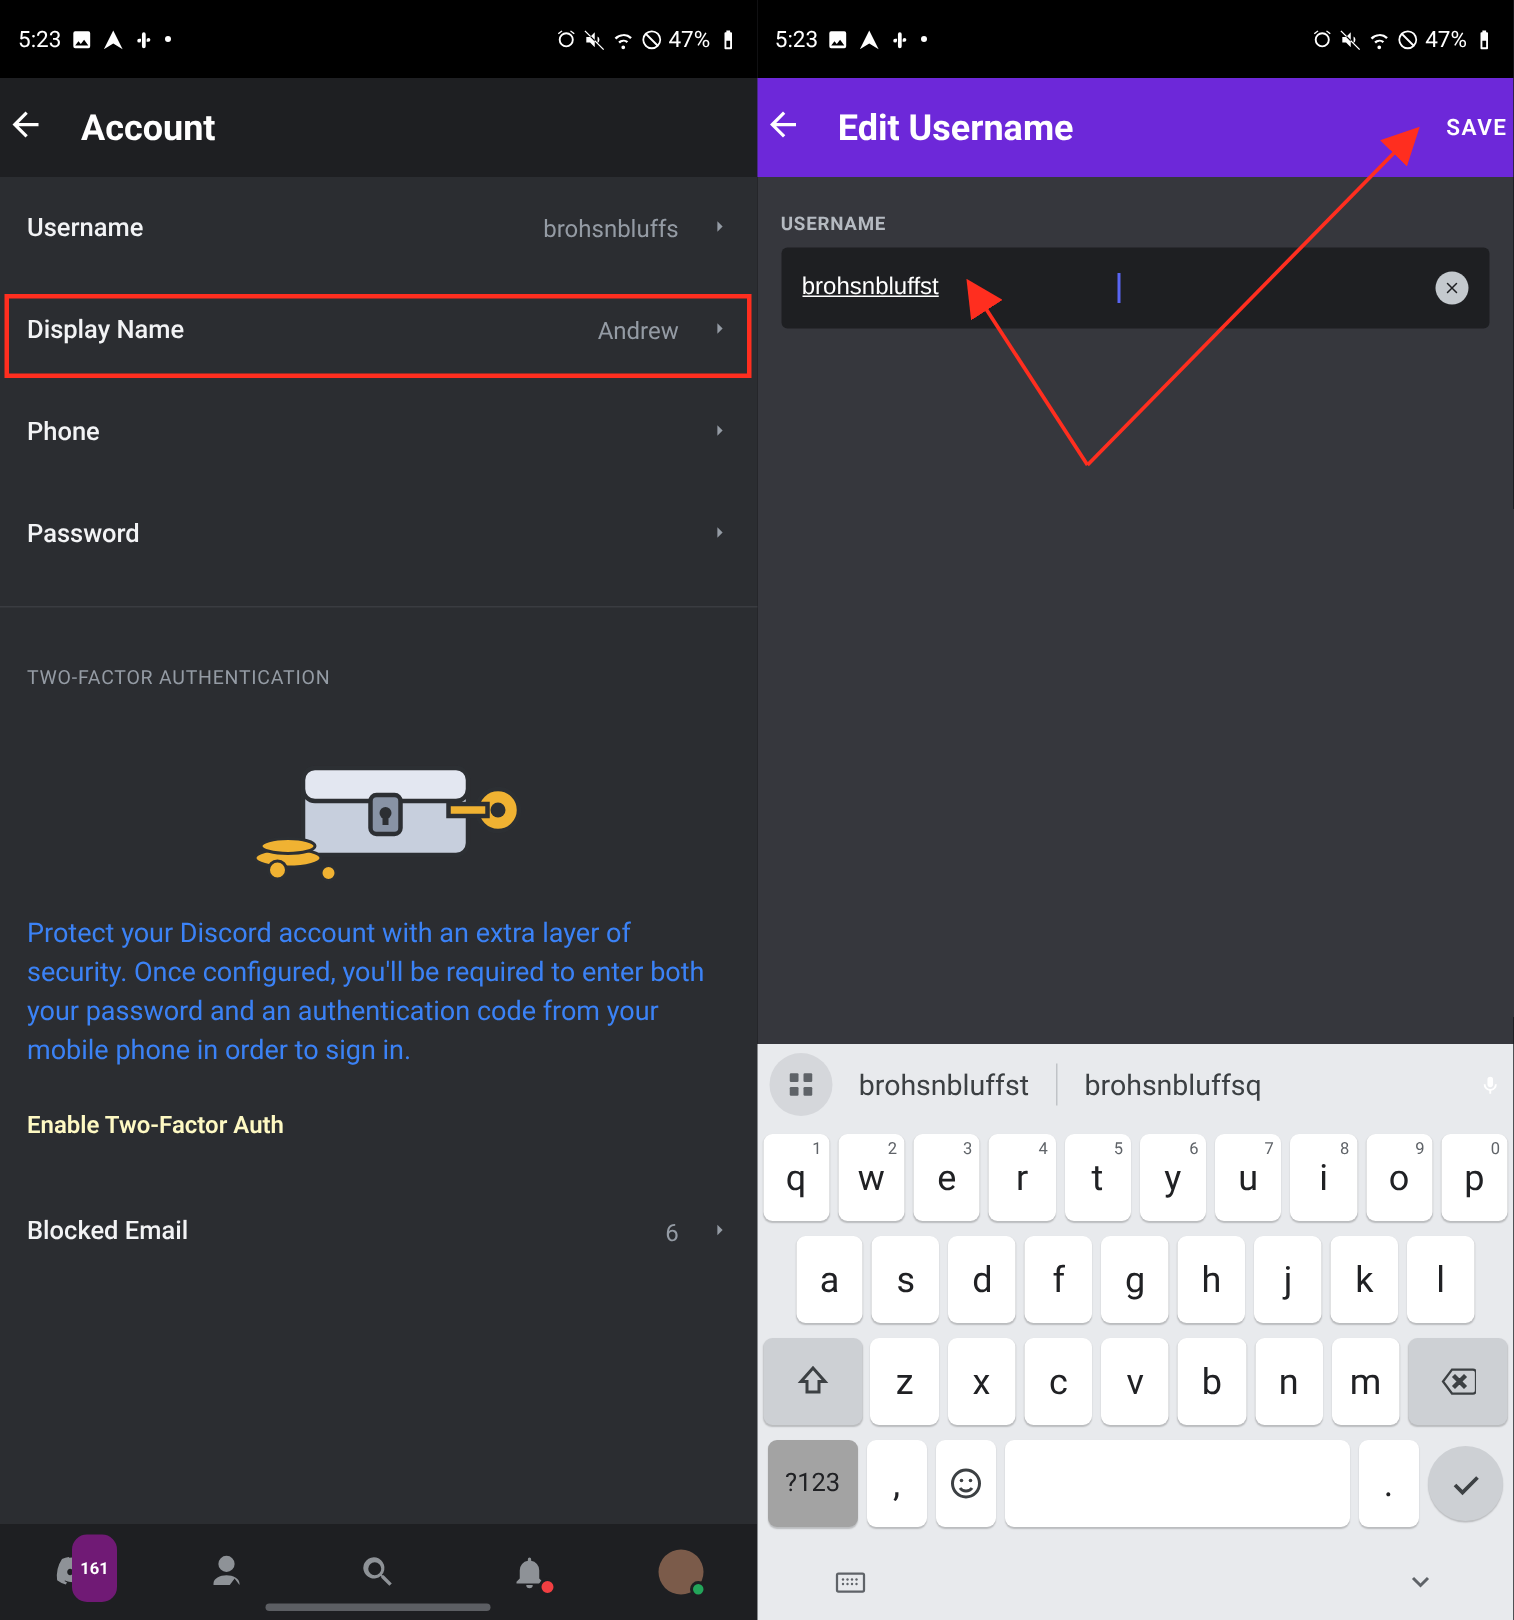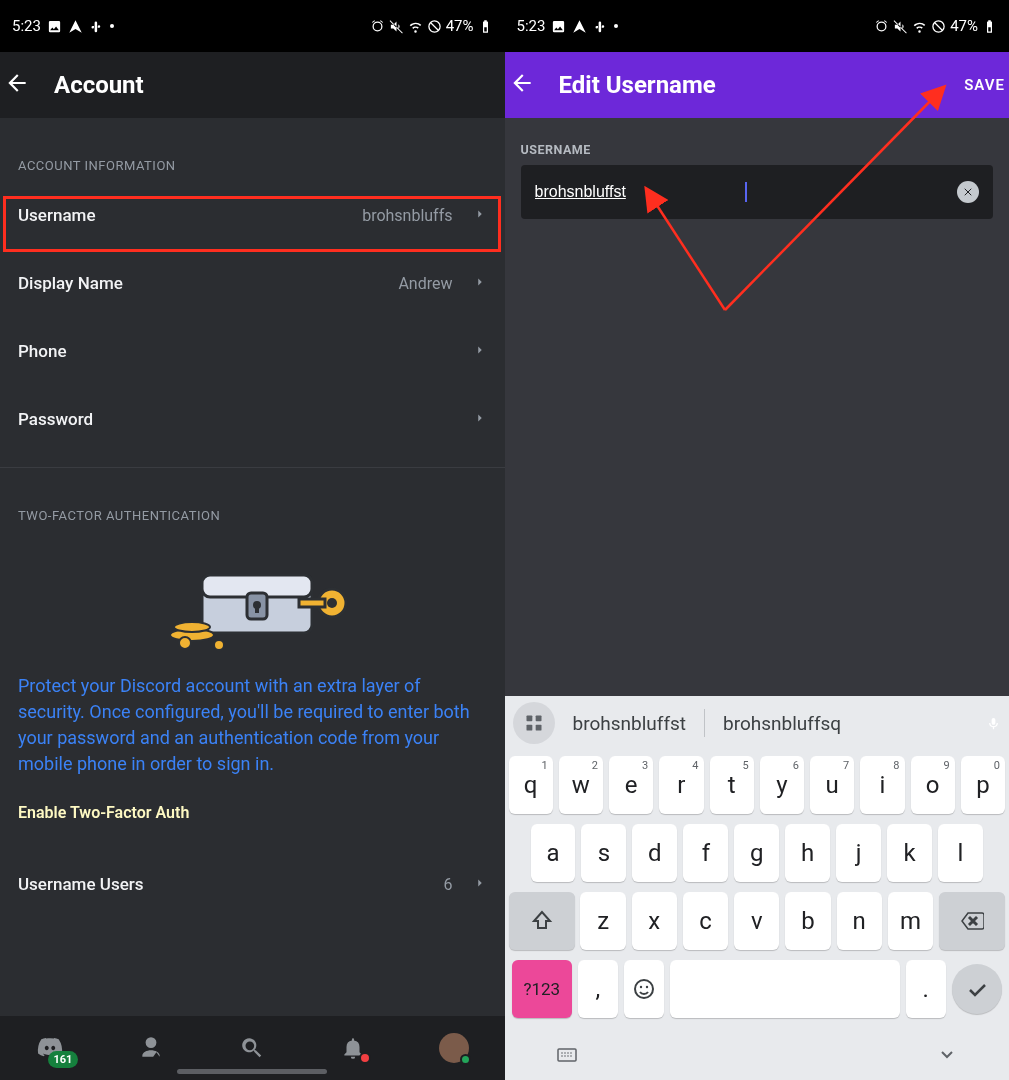--- a/index.html
+++ b/index.html
@@ -113,26 +113,26 @@
     display:flex;
     align-items:center;
     justify-content:space-around;
     position:relative;
   }
   .nav-item { position:relative; display:flex; align-items:center; justify-content:center; width:40px; height:40px;}
   .nav-item svg { width:26px; height:26px; fill:#8e9297; }
   .badge {
     position:absolute;
     bottom:0px; right:-8px;
-    background:#15803d;
+    background:#701a75;
     color:#fff;
     font-size:11px;
     font-weight:700;
     border-radius:10px;
-    padding:2px 6px;
+    padding:16px 6px;
   }
   .dot {
     position:absolute;
     bottom:4px; right:2px;
     width:12px; height:12px;
     background:#f23f42;
     border-radius:50%;
     border:2px solid #1e1f22;
   }
   .avatar {
@@ -247,21 +247,21 @@
     box-shadow:0 1px 1px rgba(0,0,0,0.2);
     max-width:46px;
   }
   .key-sup {
     position:absolute;
     top:3px; right:5px;
     font-size:11px;
     color:#5f6368;
   }
   .key-wide { flex:1.5; max-width:66px; background:#cdd0d4; }
-  .key-special { background:#ec4899; }
+  .key-special { background:#a3a3a3; }
   .key-space { flex:5; max-width:230px; }
   .key-enter {
     background:#cdd0d4;
     border-radius:50%;
     width:50px; height:50px;
     max-width:50px;
     flex:none;
     margin-top:4px;
   }
   .key svg { width:24px; height:24px; fill:#3c4043; }
@@ -330,21 +330,20 @@
   </div>
 
   <div class="app-header">
     <span class="back-arrow"><svg viewBox="0 0 24 24">
           <path d="M20 11H7.8l5.6-5.6L12 4l-8 8 8 8 1.4-1.4L7.8 13H20v-2z"></path>
         </svg></span>
     <span class="app-title">Account</span>
   </div>
 
   <div class="section">
-    <div class="section-title">ACCOUNT INFORMATION</div>
 
     <div class="row">
       <span class="row-left">Username</span>
       <span class="row-right">
         <span class="row-val">brohsnbluffs</span>
         <span class="chev"><svg viewBox="0 0 24 24">
               <path d="M9 6l6 6-6 6"></path>
             </svg></span>
       </span>
     </div>
@@ -398,21 +397,21 @@
         <circle cx="38" cy="90" r="6" fill="#f0b232" stroke="#2c2f33" stroke-width="2"></circle>
         <circle cx="72" cy="92" r="5" fill="#f0b232" stroke="#2c2f33" stroke-width="2"></circle>
       </svg>
     </div>
     <div class="section-text">Protect your Discord account with an extra layer of security. Once configured, you'll be required to enter both your password and an authentication code from your mobile phone in order to sign in.</div>
     <span class="link-btn">Enable Two-Factor Auth</span>
   </div>
 
   <div class="section">
     <div class="row">
-      <span class="row-left">Username Users</span>
+      <span class="row-left">Blocked Email</span>
       <span class="row-right">
         <span class="row-val">6</span>
         <span class="chev"><svg viewBox="0 0 24 24">
               <path d="M9 6l6 6-6 6"></path>
             </svg></span>
       </span>
     </div>
   </div>
 
   <div class="bottom-nav">

